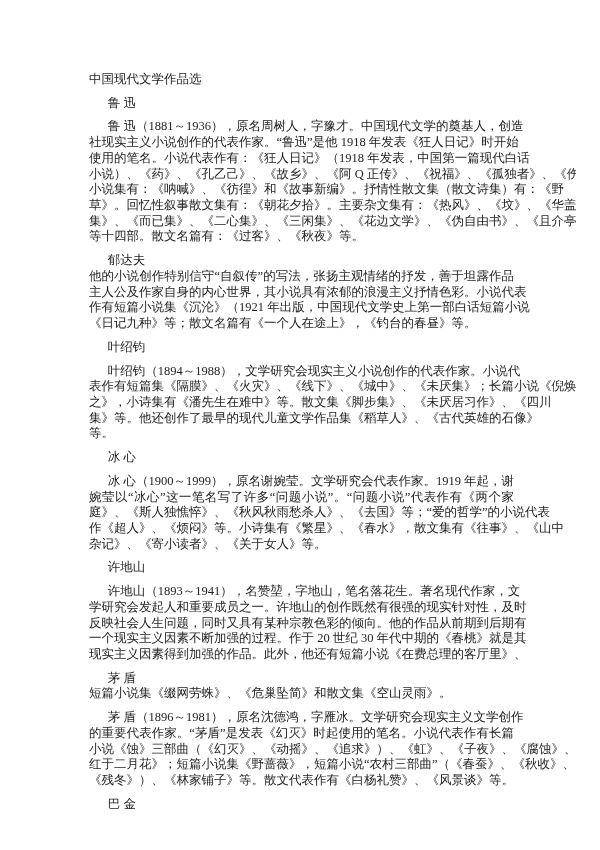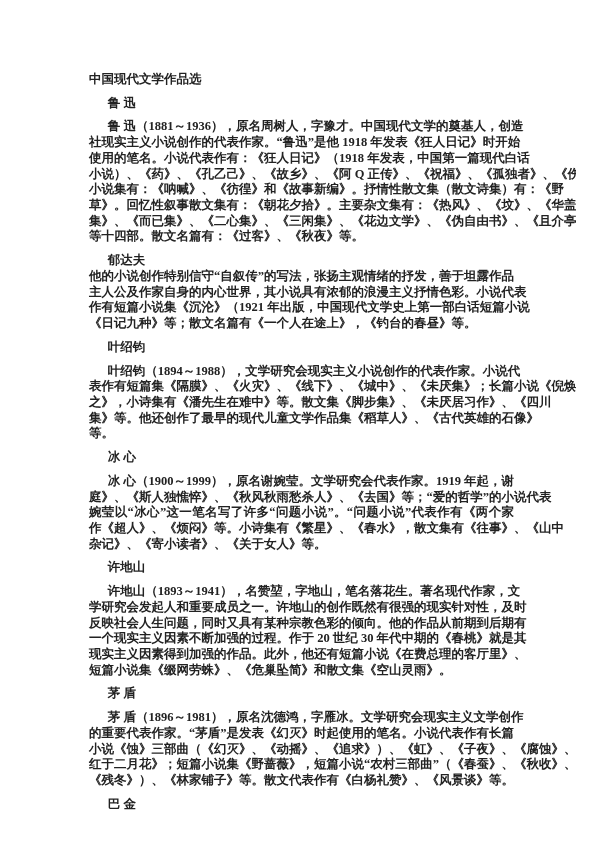--- a/index.html
+++ b/index.html
@@ -6,21 +6,20 @@
     margin: 0;
     padding: 0;
     background: #ffffff;
   }
   .page {
     position: relative;
     width: 576px;
     height: 850px;
     background: #ffffff;
     overflow: hidden;
-    font-weight: bold;
   }
   .doc {
     position: absolute;
     left: 89px;
     top: 72px;
     width: 425px;
     font-family: "Liberation Serif", "DejaVu Serif", serif;
     font-size: 12.5px;
     line-height: 15.72px;
     color: #222222;
@@ -65,32 +64,32 @@
       <div class="line body">作有短篇小说集《沉沦》（1921 年出版，中国现代文学史上第一部白话短篇小说</div>
       <div class="line body last">《日记九种》等；散文名篇有《一个人在途上》，《钓台的春昼》等。</div>
       <div class="line heading">叶绍钧</div>
       <div class="line body first">叶绍钧（1894～1988），文学研究会现实主义小说创作的代表作家。小说代</div>
       <div class="line body">表作有短篇集《隔膜》、《火灾》、《线下》、《城中》、《未厌集》；长篇小说《倪焕</div>
       <div class="line body">之》，小诗集有《潘先生在难中》等。散文集《脚步集》、《未厌居习作》、《四川</div>
       <div class="line body">集》等。他还创作了最早的现代儿童文学作品集《稻草人》、《古代英雄的石像》</div>
       <div class="line body last">等。</div>
       <div class="line heading">冰 心</div>
       <div class="line body first">冰 心（1900～1999），原名谢婉莹。文学研究会代表作家。1919 年起，谢</div>
+      <div class="line body">婉莹以“冰心”这一笔名写了许多“问题小说”。“问题小说”代表作有《两个家</div>
       <div class="line body">庭》、《斯人独憔悴》、《秋风秋雨愁杀人》、《去国》等；“爱的哲学”的小说代表</div>
-      <div class="line body">婉莹以“冰心”这一笔名写了许多“问题小说”。“问题小说”代表作有《两个家</div>
       <div class="line body">作《超人》、《烦闷》等。小诗集有《繁星》、《春水》，散文集有《往事》、《山中</div>
       <div class="line body last">杂记》、《寄小读者》、《关于女人》等。</div>
       <div class="line heading">许地山</div>
       <div class="line body first">许地山（1893～1941），名赞堃，字地山，笔名落花生。著名现代作家，文</div>
       <div class="line body">学研究会发起人和重要成员之一。许地山的创作既然有很强的现实针对性，及时</div>
       <div class="line body">反映社会人生问题，同时又具有某种宗教色彩的倾向。他的作品从前期到后期有</div>
       <div class="line body">一个现实主义因素不断加强的过程。作于 20 世纪 30 年代中期的《春桃》就是其</div>
       <div class="line body">现实主义因素得到加强的作品。此外，他还有短篇小说《在费总理的客厅里》、</div>
+      <div class="line heading">茅 盾</div>
       <div class="line body last">短篇小说集《缀网劳蛛》、《危巢坠简》和散文集《空山灵雨》。</div>
-      <div class="line heading">茅 盾</div>
       <div class="line body first">茅 盾（1896～1981），原名沈德鸿，字雁冰。文学研究会现实主义文学创作</div>
       <div class="line body">的重要代表作家。“茅盾”是发表《幻灭》时起使用的笔名。小说代表作有长篇</div>
       <div class="line body">小说《蚀》三部曲（《幻灭》、《动摇》、《追求》）、《虹》、《子夜》、《腐蚀》、《霜叶</div>
       <div class="line body">红于二月花》；短篇小说集《野蔷薇》，短篇小说“农村三部曲”（《春蚕》、《秋收》、</div>
       <div class="line body last">《残冬》）、《林家铺子》等。散文代表作有《白杨礼赞》、《风景谈》等。</div>
       <div class="line heading">巴 金</div>
     </div>
 </div>
 
 </body></html>

